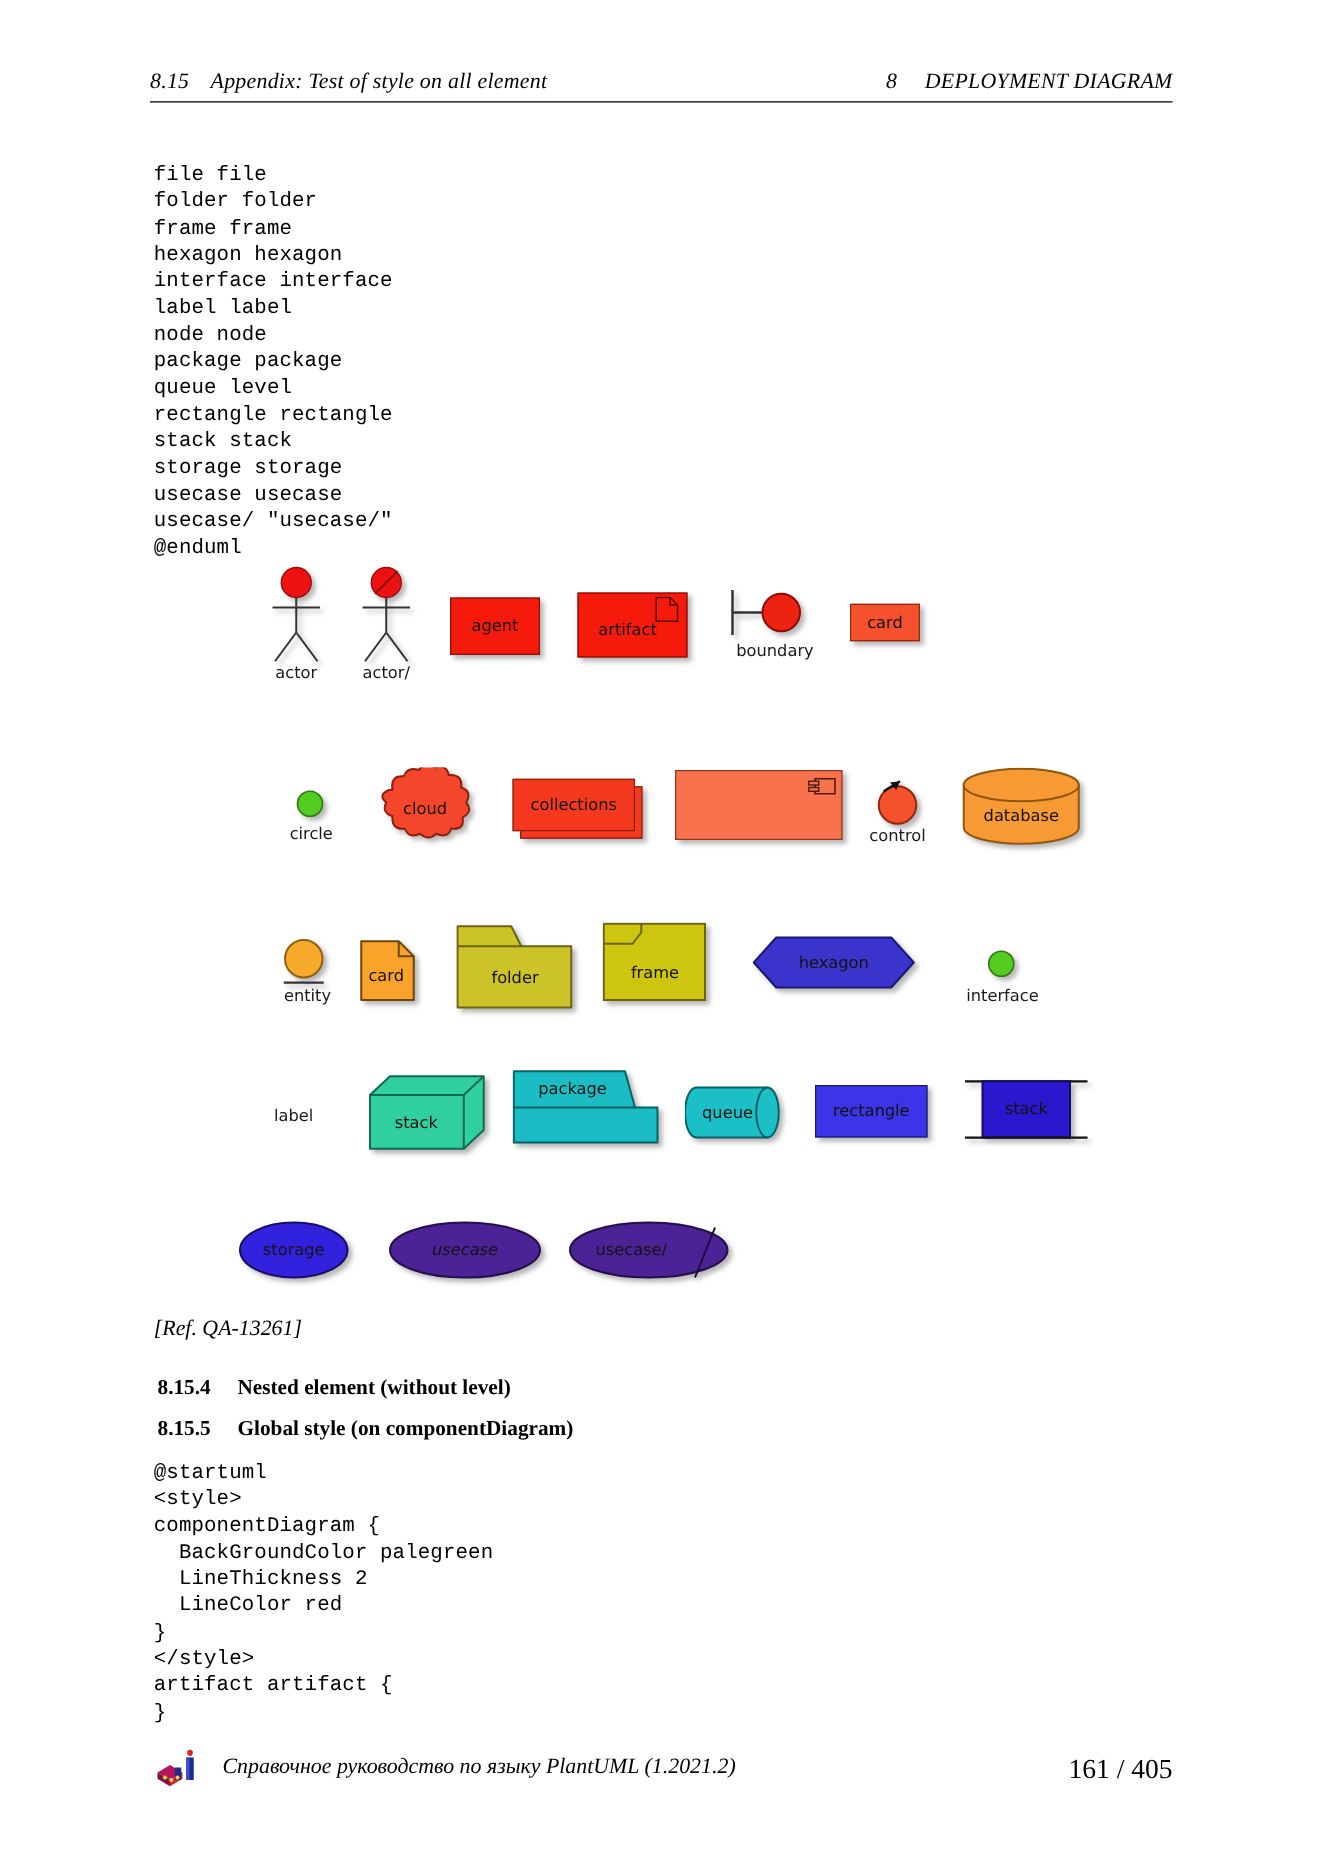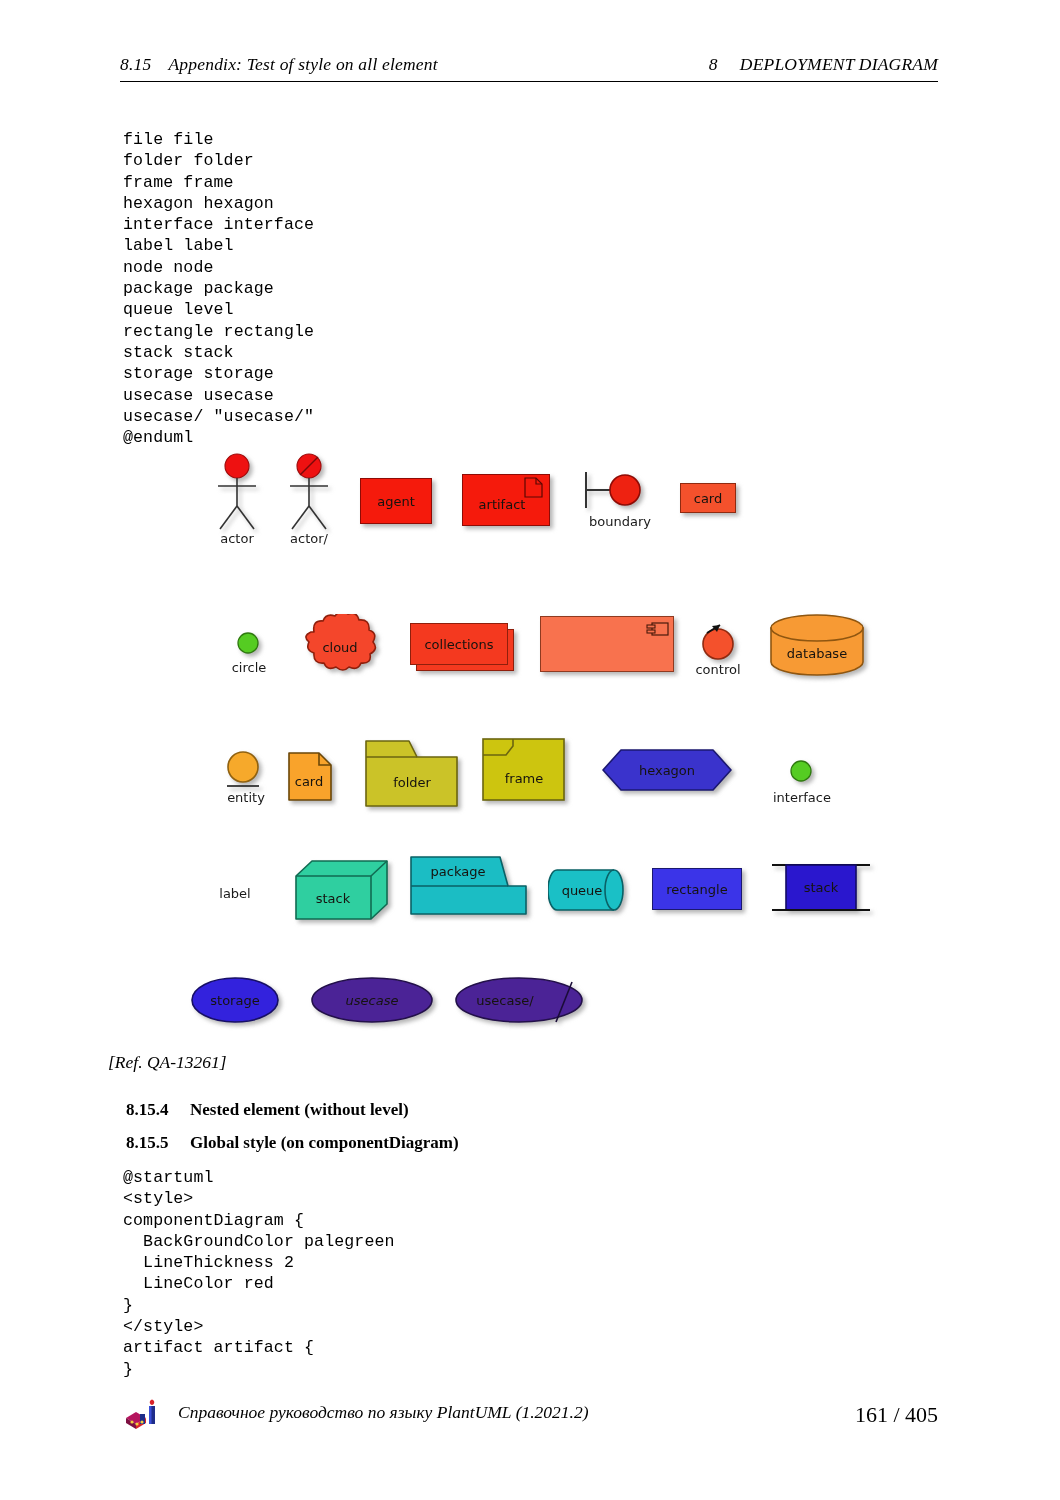--- a/index.html
+++ b/index.html
@@ -98,21 +98,21 @@
     justify-content: center;
     pointer-events: none;
   }
   .sh {                 
     filter: drop-shadow(3px 3px 2.2px rgba(120,120,120,0.55));
   }
 
   
   .ref {
     position: absolute;
-    left: 108px;
+    left: 123px;
     top: 1052px;
     font-family: "Liberation Serif", serif;
     font-style: italic;
     font-size: 17.5px;
   }
   .sect {
     position: absolute;
     left: 126px;
     font-family: "Liberation Serif", serif;
     font-weight: bold;

